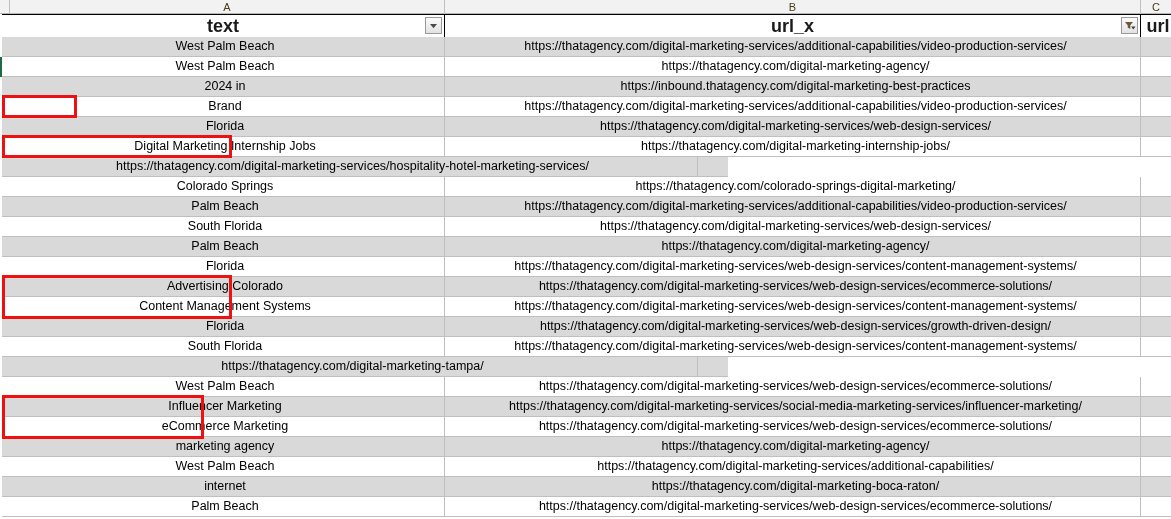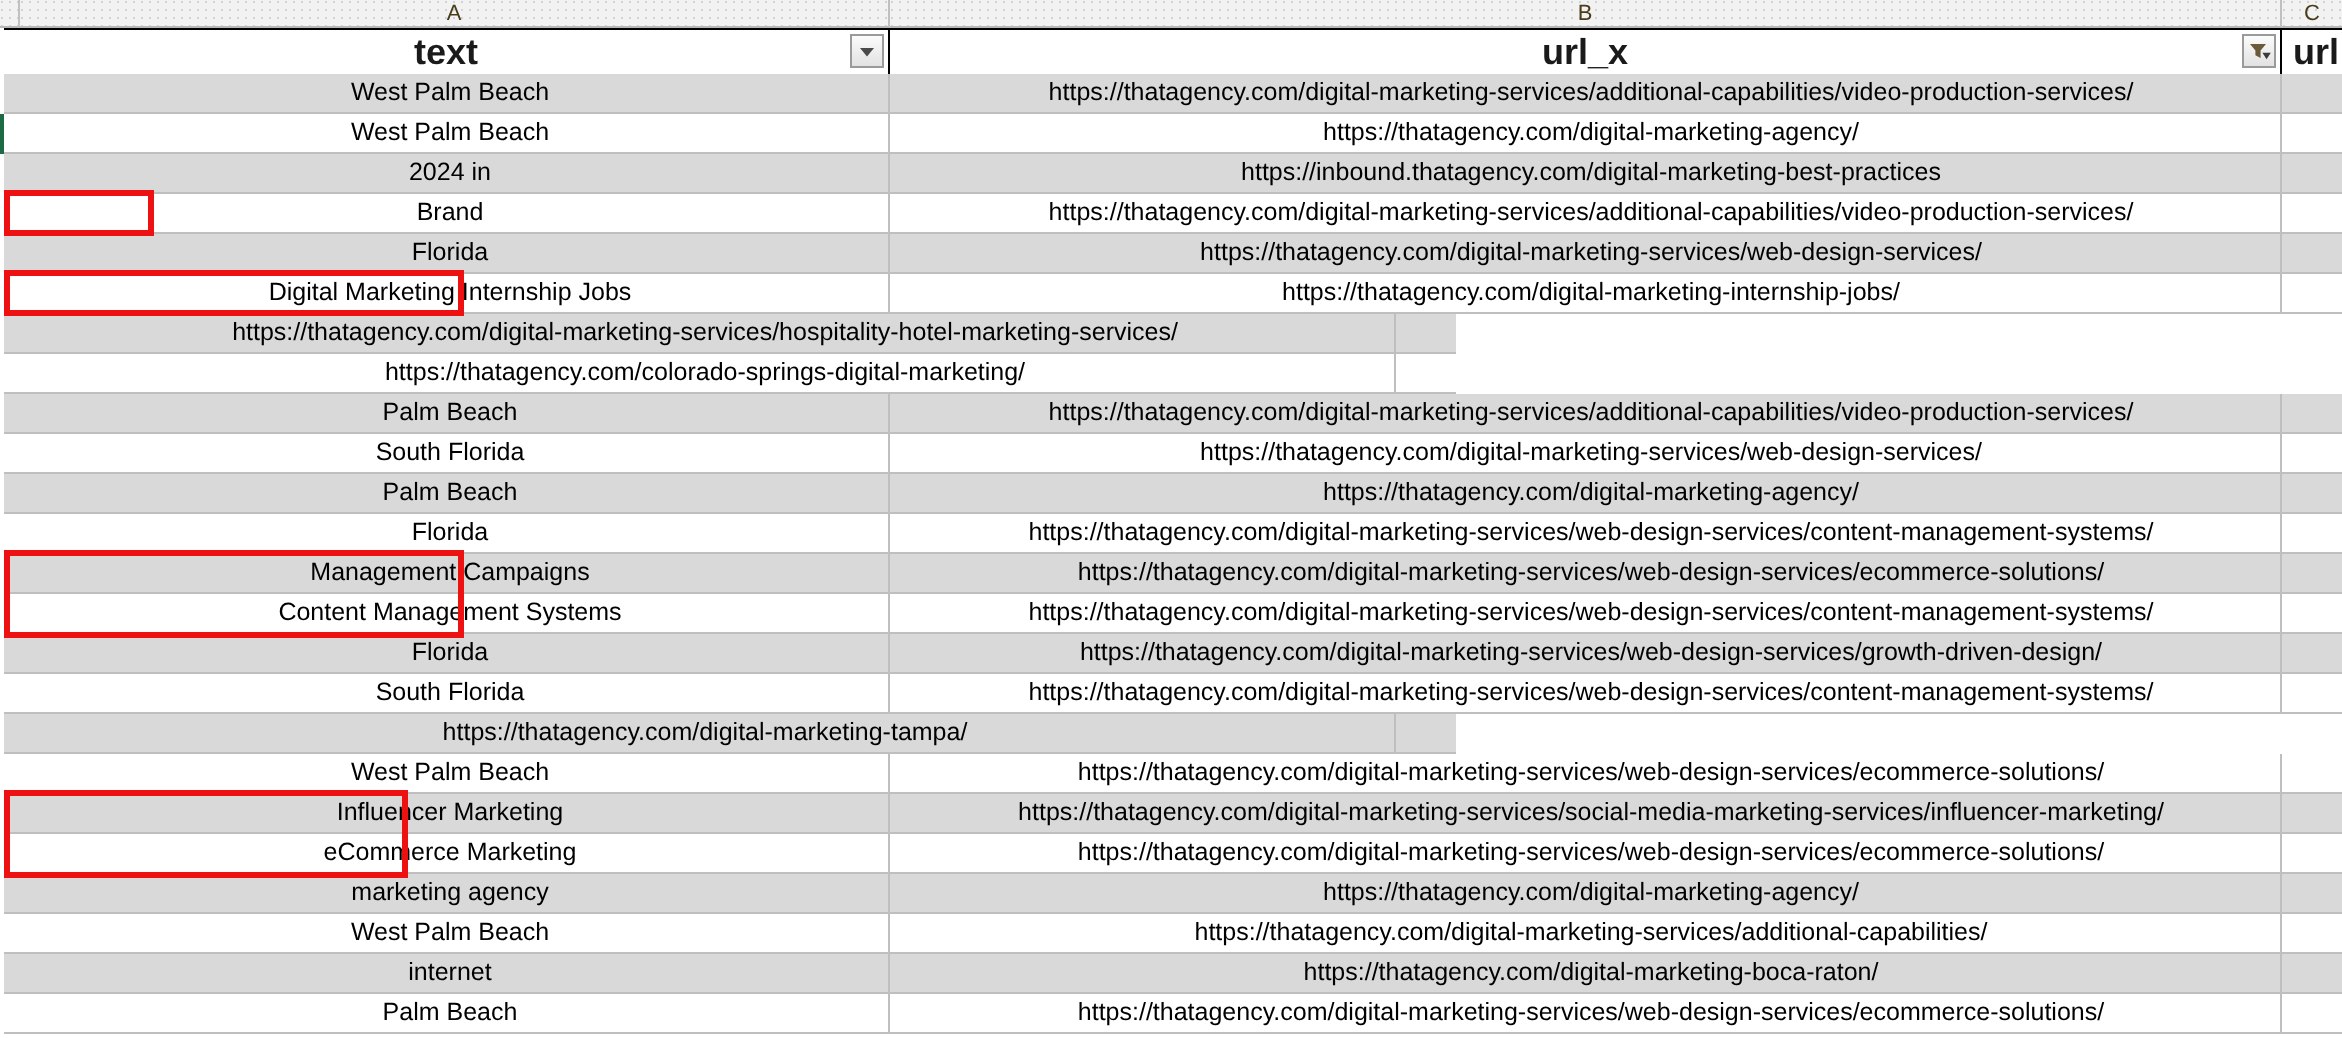--- a/index.html
+++ b/index.html
@@ -235,20 +235,21 @@
         <div class="cell colB"><span class="link">https://thatagency.com/digital-marketing-internship-jobs/</span></div>
         <div class="cell colC"></div>
       </div>
       <div class="row banded">
         <div class="cell gutter"></div>
         <div class="cell colB"><span class="link">https://thatagency.com/digital-marketing-services/hospitality-hotel-marketing-services/</span></div>
         <div class="cell colC"></div>
       </div>
       <div class="row plain">
         <div class="cell gutter"></div>
+        <div class="cell colA">Colorado Springs</div>
         <div class="cell colB"><span class="link">https://thatagency.com/colorado-springs-digital-marketing/</span></div>
         <div class="cell colC"></div>
       </div>
       <div class="row banded">
         <div class="cell gutter"></div>
         <div class="cell colA">Palm Beach</div>
         <div class="cell colB"><span class="link">https://thatagency.com/digital-marketing-services/additional-capabilities/video-production-services/</span></div>
         <div class="cell colC"></div>
       </div>
       <div class="row plain">
@@ -264,21 +265,21 @@
         <div class="cell colC"></div>
       </div>
       <div class="row plain">
         <div class="cell gutter"></div>
         <div class="cell colA">Florida</div>
         <div class="cell colB"><span class="link">https://thatagency.com/digital-marketing-services/web-design-services/content-management-systems/</span></div>
         <div class="cell colC"></div>
       </div>
       <div class="row banded">
         <div class="cell gutter"></div>
-        <div class="cell colA">Management Campaigns</div>
+        <div class="cell colA">Advertising Colorado</div>
         <div class="cell colB"><span class="link">https://thatagency.com/digital-marketing-services/web-design-services/ecommerce-solutions/</span></div>
         <div class="cell colC"></div>
       </div>
       <div class="row plain">
         <div class="cell gutter"></div>
         <div class="cell colA">Content Management Systems</div>
         <div class="cell colB"><span class="link">https://thatagency.com/digital-marketing-services/web-design-services/content-management-systems/</span></div>
         <div class="cell colC"></div>
       </div>
       <div class="row banded">

